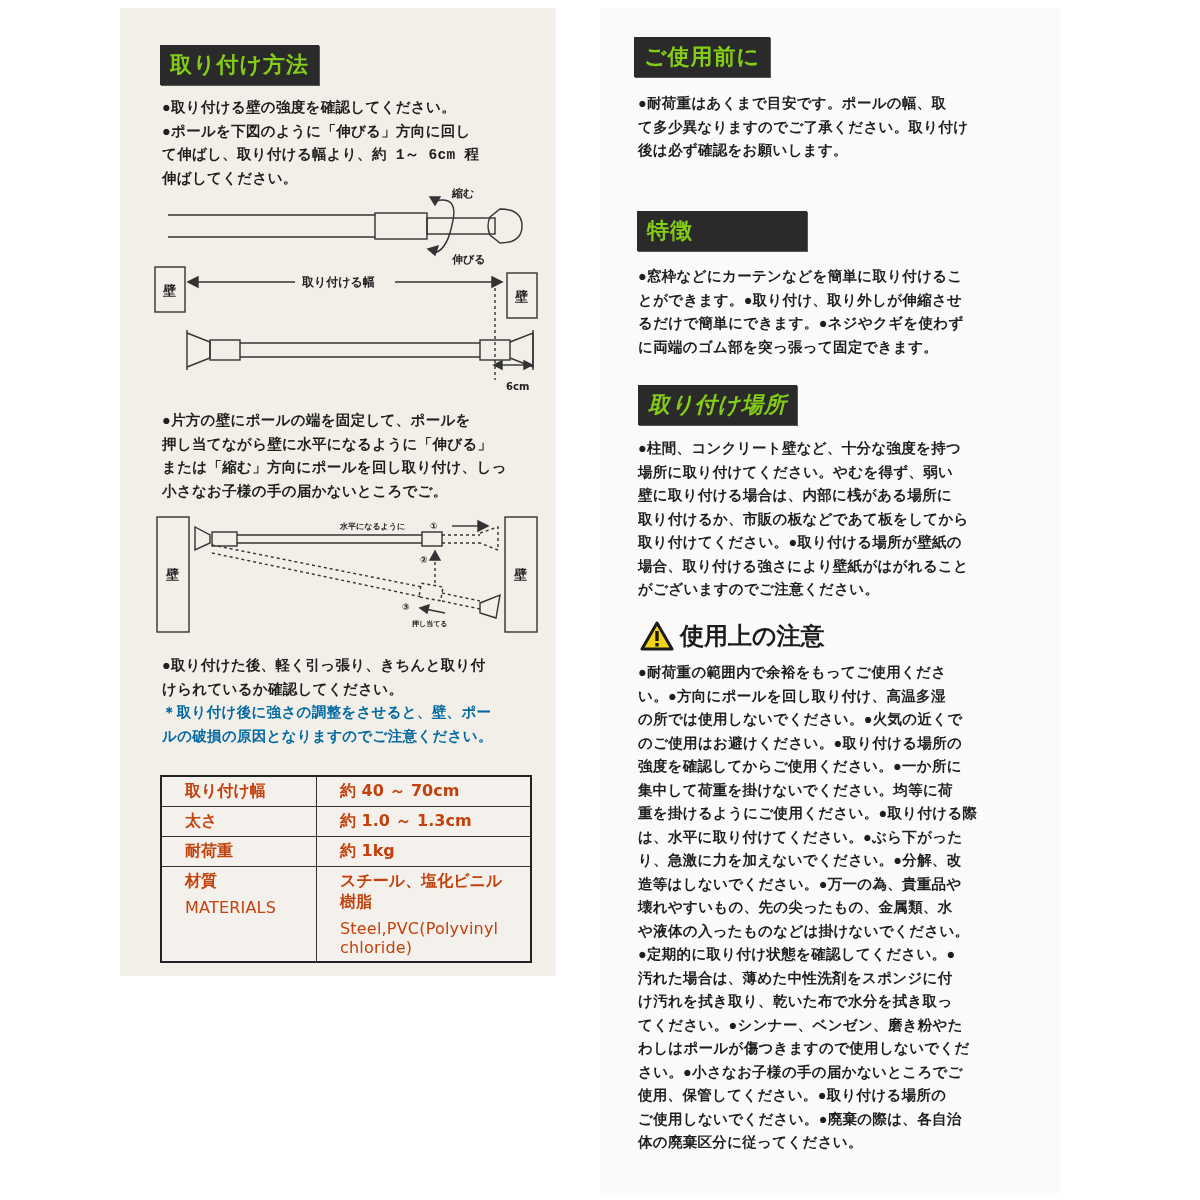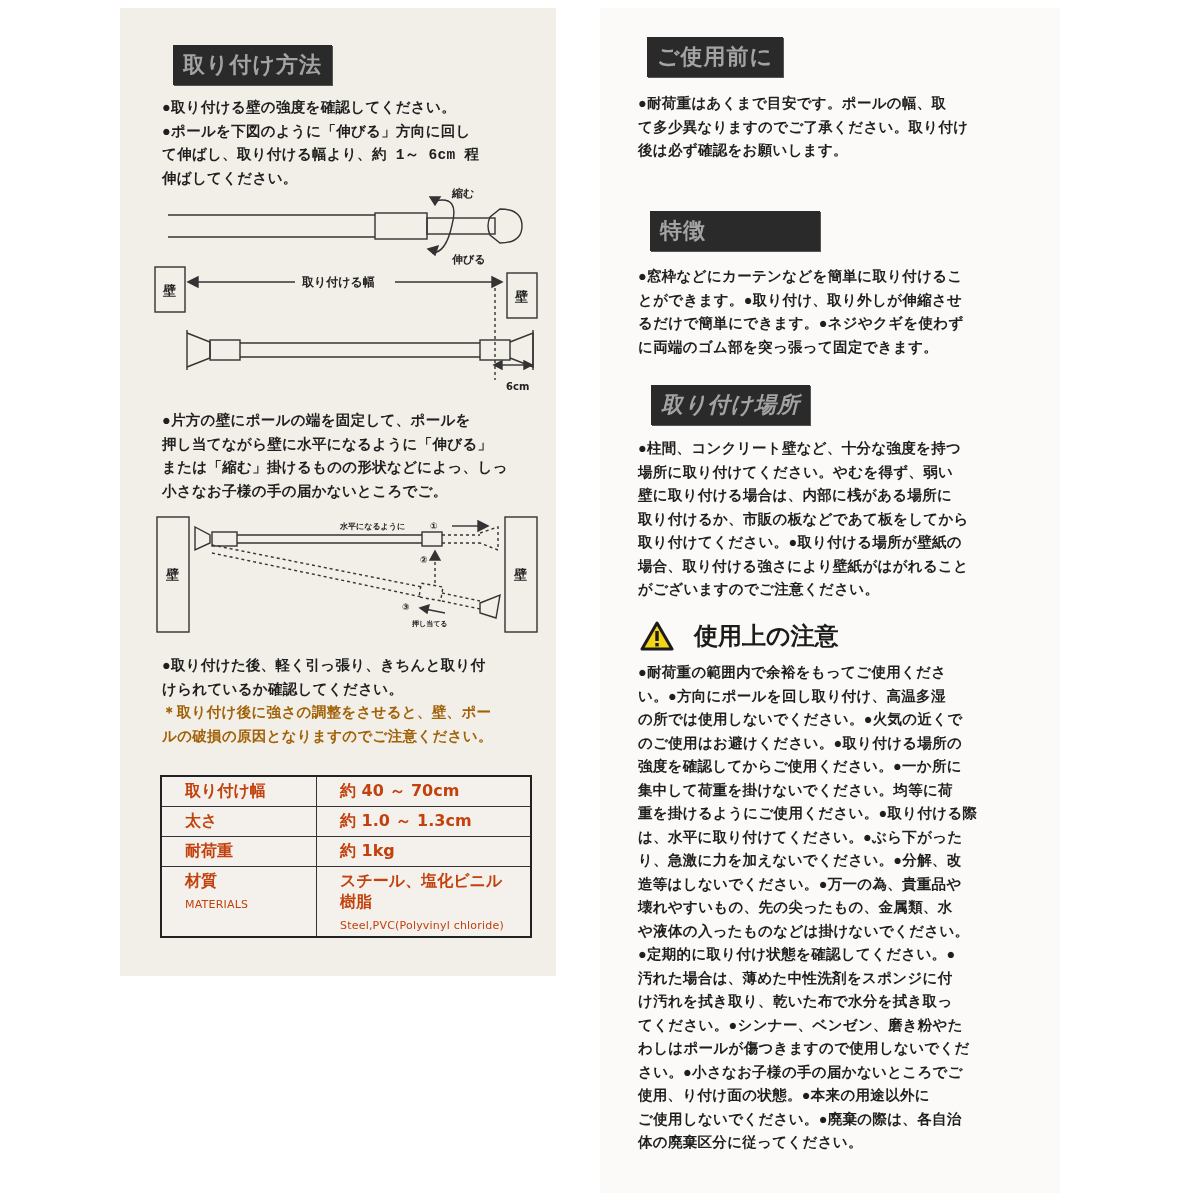--- a/index.html
+++ b/index.html
@@ -9,46 +9,46 @@
   }
   .panel-left {
     position:absolute; left:120px; top:8px; width:436px; height:968px;
     background:#f2eee8;
   }
   .panel-right {
     position:absolute; left:600px; top:8px; width:460px; height:1185px;
     background:#fbfaf8;
   }
   .heading {
-    position:absolute; background:#2a2a2a; color:#a3a3a3;
+    position:absolute; background:#2a2a2a; color:#84cc16;
     font-weight:bold; font-size:22px; line-height:40px; height:40px;
-    padding:0 10px; letter-spacing:1px; box-shadow:1px 1px 0 #555;margin-left:13px;
+    padding:0 10px; letter-spacing:1px; box-shadow:1px 1px 0 #555;
   }
   .para {
     position:absolute; font-weight:bold; font-size:14.5px; line-height:23.5px;
     color:#1f1f1f; letter-spacing:0.3px; text-align:justify; margin:0;
   }
   .para .line { display:block; white-space:nowrap;font-family:Liberation Mono, monospace; }
-  .red { color:#a16207; }
+  .red { color:#0369a1; }
   .diagram { position:absolute; }
   .diagram text { font-family:"DejaVu Sans", sans-serif; font-weight:bold; fill:#222; }
   table.spec {
     position:absolute; left:160px; top:775px; width:372px; border-collapse:collapse;
     border:2px solid #222; background:#f4f1ec;
   }
   table.spec td {
     border:1.5px solid #333; padding:4px 23px; font-weight:bold; font-size:16px; color:#c2410c;
     vertical-align:top;
     margin-top:16px;
   }
   table.spec td.k { width:108px; }
-  table.spec .sub { display:block; font-size:11px; font-weight:normal; margin-top:6px; letter-spacing:0.2px; }
+  table.spec .sub { display:block; font-size:16px; font-weight:normal; margin-top:6px; letter-spacing:0.2px; }
   .caution-title {
     position:absolute; left:640px; top:620px; font-size:24px; font-weight:bold; color:#1b1b1b;
-    display:flex; align-items:center; gap:20px;
+    display:flex; align-items:center; gap:6px;
   }
 </style>
 </head>
 <body>
 
 <div class="panel-left"></div>
 <div class="panel-right"></div>
 
 <div class="heading" style="left:160px; top:45px;">取り付け方法</div>
 
@@ -98,21 +98,21 @@
   <text x="302" y="78" font-size="11">伸びる</text>
   <text x="152" y="101" font-size="12">取り付ける幅</text>
   <text x="13" y="110" font-size="13">壁</text>
   <text x="365" y="116" font-size="13">壁</text>
   <text x="356" y="205" font-size="10">6cm</text>
 </svg>
 
 <div class="para" style="left:162px; top:410px;">
   <span class="line">●片方の壁にポールの端を固定して、ポールを</span>
   <span class="line">押し当てながら壁に水平になるように「伸びる」</span>
-  <span class="line">または「縮む」掛けるものの形状などによっ、しっ</span>
+  <span class="line">または「縮む」方向にポールを回し取り付け、しっ</span>
   <span class="line">小さなお子様の手の届かないところでご。</span>
 </div>
 
 <svg class="diagram" style="left:150px; top:505px;" width="400" height="140" viewBox="0 0 400 140">
   <g stroke="#333" stroke-width="1.4" fill="none">
     <rect x="7" y="12" width="32" height="115"></rect>
     <rect x="355" y="12" width="32" height="115"></rect>
 
     <path d="M45 22 L60 30 L60 38 L45 45 Z"></path>
     <rect x="62" y="27" width="25" height="14"></rect>
@@ -227,16 +227,16 @@
   <span class="line">り、急激に力を加えないでください。●分解、改</span>
   <span class="line">造等はしないでください。●万一の為、貴重品や</span>
   <span class="line">壊れやすいもの、先の尖ったもの、金属類、水</span>
   <span class="line">や液体の入ったものなどは掛けないでください。</span>
   <span class="line">●定期的に取り付け状態を確認してください。●</span>
   <span class="line">汚れた場合は、薄めた中性洗剤をスポンジに付</span>
   <span class="line">け汚れを拭き取り、乾いた布で水分を拭き取っ</span>
   <span class="line">てください。●シンナー、ベンゼン、磨き粉やた</span>
   <span class="line">わしはポールが傷つきますので使用しないでくだ</span>
   <span class="line">さい。●小さなお子様の手の届かないところでご</span>
-  <span class="line">使用、り付け面の状態。●本来の用途以外に</span>
+  <span class="line">使用、保管してください。●取り付ける場所の</span>
   <span class="line">ご使用しないでください。●廃棄の際は、各自治</span>
   <span class="line">体の廃棄区分に従ってください。</span>
 </div>
 
 </body></html>

